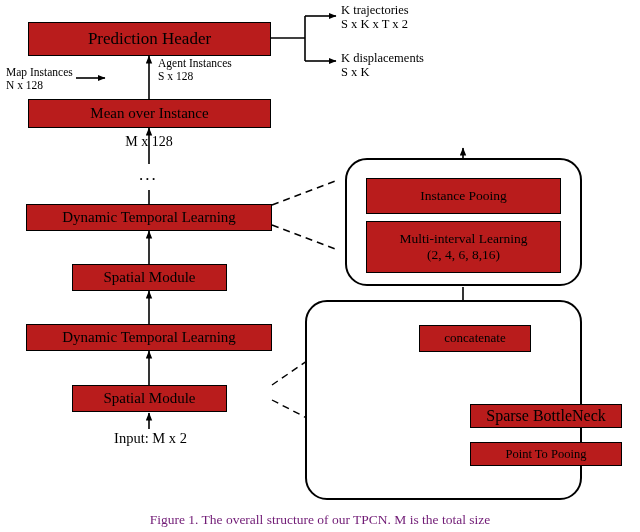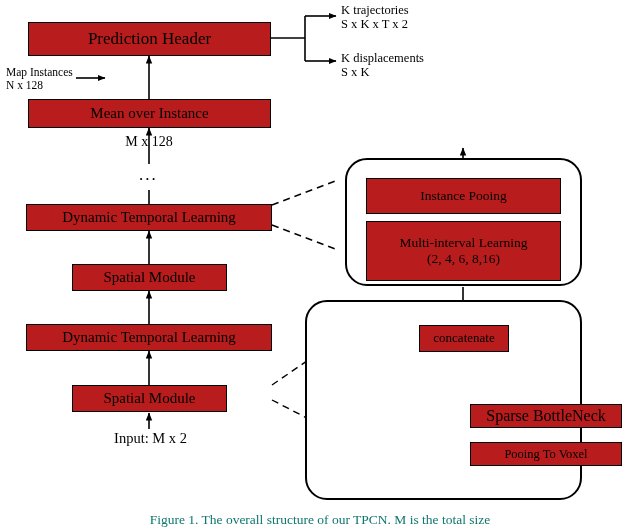--- a/index.html
+++ b/index.html
@@ -55,21 +55,21 @@
     overflow: visible;
     pointer-events: none;
   }
   .caption {
     position: absolute;
     left: 0;
     width: 640px;
     text-align: center;
     font-family: "Liberation Serif", serif;
     font-size: 13.5px;
-    color: #0f766e;
+    color: #701a75;
     white-space: nowrap;
     overflow: hidden;
   }
   .dots {
     position: absolute;
     font-family: "Liberation Serif", serif;
     letter-spacing: 2px;
   }
 </style>
 </head>
@@ -158,50 +158,52 @@
   </div>
 
   <div class="dots" style="left:139px; top:165px; font-size:17px;">...</div>
 
   <div class="lbl" style="left:341px; top:3px; font-size:12.5px; text-align:left;">K trajectories
 S x K x T x 2</div>
 
   <div class="lbl" style="left:341px; top:51px; font-size:12.5px; text-align:left;">K displacements
 S x K</div>
 
+  <div class="lbl" style="left:158px; top:57px; font-size:11.5px; text-align:left;">Agent Instances
+S x 128</div>
 
   <div class="lbl" style="left:6px; top:66px; font-size:11.5px; text-align:left;">Map Instances
 N x 128</div>
 
   <div class="lbl" style="left:113px; top:134px; font-size:14px; width:72px;">M x 128</div>
 
   <div class="lbl" style="left:78px; top:430px; font-size:14.5px; width:145px;">Input: M x 2</div>
 
   <div class="rounded-group" style="left:345px; top:158px; width:237px; height:128px;"></div>
 
   <div class="node" style="left:366px; top:178px; width:195px; height:36px; font-size:13.5px;">
     <span>Instance Pooing</span>
   </div>
 
-  <div class="node" style="left:366px; top:221px; width:195px; height:60px; font-size:13.5px; white-space:pre;">
+  <div class="node" style="left:366px; top:221px; width:195px; height:52px; font-size:13.5px; white-space:pre;">
     <span style="white-space:pre;">Multi-interval Learning
 (2, 4, 6, 8,16)</span>
   </div>
 
   <div class="rounded-group" style="left:305px; top:300px; width:277px; height:200px;"></div>
 
-  <div class="node" style="left:419px; top:325px; width:90px; height:27px; font-size:13px;">
+  <div class="node" style="left:419px; top:325px; width:112px; height:27px; font-size:13px;">
     <span>concatenate</span>
   </div>
 
 
 
   <div class="node" style="left:470px; top:404px; width:152px; height:24px; font-size:16px;">
     <span>Sparse BottleNeck</span>
   </div>
 
   <div class="node" style="left:470px; top:442px; width:152px; height:24px; font-size:12.5px;">
-    <span>Pooing To Voxel</span>
+    <span>Point To Pooing</span>
   </div>
 
   <div class="caption" style="top:512px;">Figure 1. The overall structure of our TPCN. M is the total size</div>
 
 </div>
 
 </body></html>

